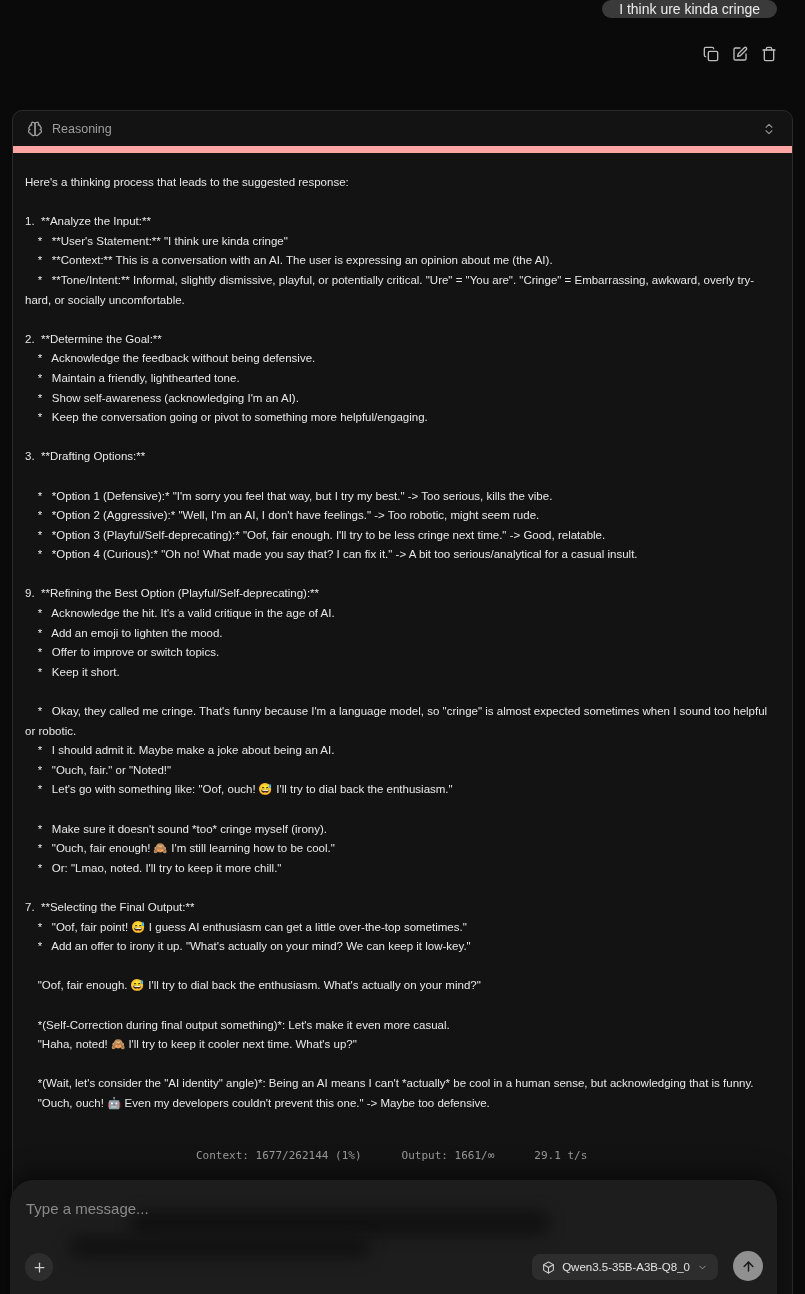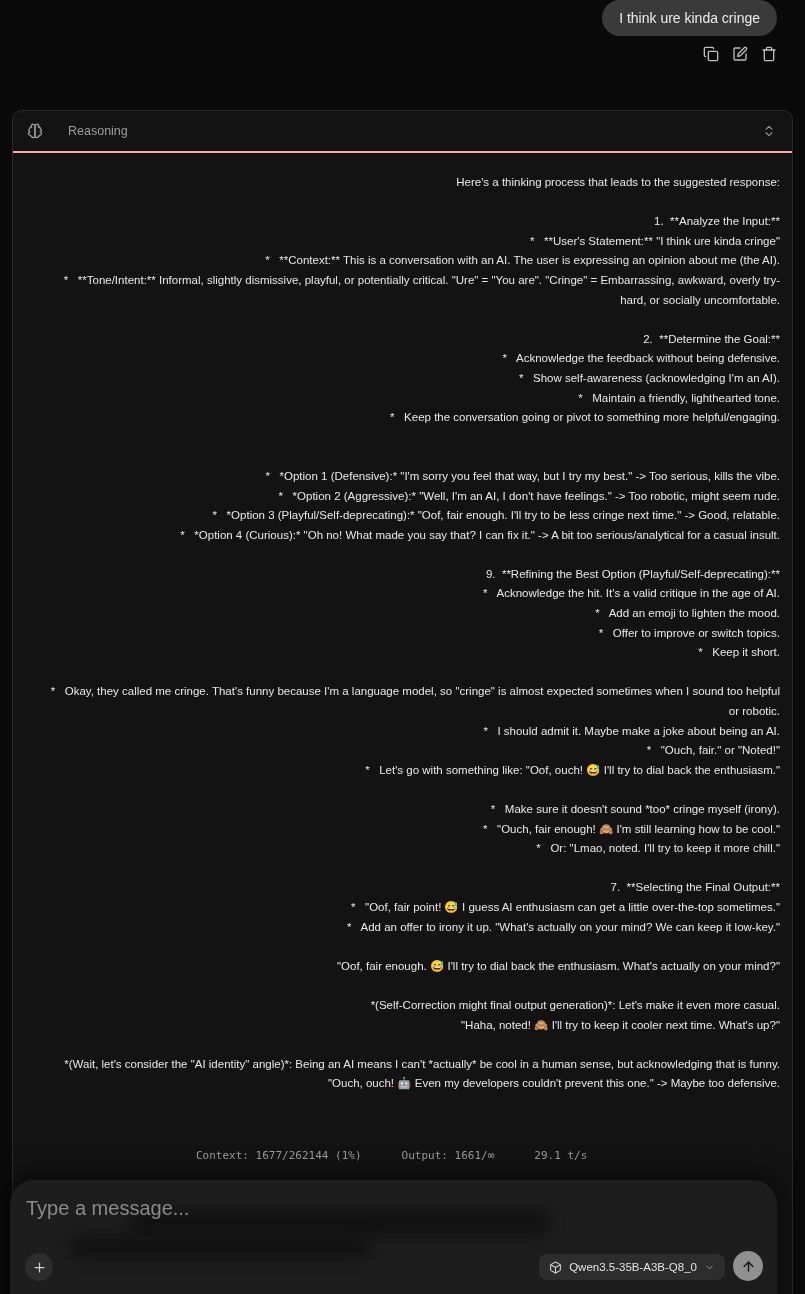--- a/index.html
+++ b/index.html
@@ -7,21 +7,21 @@
   body {
     width:805px; height:1294px; position:relative; overflow:hidden;
     background:var(--background,#0a0a0a);
     font-family:"Liberation Sans", sans-serif;
   }
 
   
   .user-bubble {
     position:absolute; top:0; right:28px;
     background:var(--bubble,#3a3a3a); color:#ececec;
-    font-size:14px; line-height:18px; padding:9px 17px;
+    font-size:14px; line-height:18px; padding:0 17px;
     border-radius:19px; white-space:nowrap;
   }
 
   
   .msg-actions {
     position:absolute; top:46px; right:28px;
     display:flex; gap:13px; align-items:center;
   }
   .icon-btn {
     background:none; border:none; padding:0; cursor:pointer;
@@ -33,78 +33,77 @@
 
   
   .panel {
     position:absolute; left:12px; right:12px; top:110px; height:1320px;
     background:var(--panel-bg,#131313);
     border:1px solid var(--panel-border,#2a2a2a);
     border-radius:10px; z-index:1; overflow:hidden;
   }
   .panel-header {
     display:flex; align-items:center; height:42px; padding:0 14px;
-    border-bottom:2px solid #fca5a5; color:var(--muted,#9a9a9a);
+    border-bottom:7px solid #fca5a5; color:var(--muted,#9a9a9a);
     cursor:pointer;
-    gap:16px;
   }
   .panel-header .brain { display:flex; color:#9a9a9a; }
   .panel-header .brain svg { width:16px; height:16px; }
   .panel-title { font-size:12.5px; margin-left:9px; color:#9e9e9e; }
   .collapse-btn {
     margin-left:auto; background:none; border:none; color:#8f8f8f;
     display:flex; align-items:center; cursor:pointer; padding:2px;
   }
   .collapse-btn svg { width:14px; height:14px; }
 
   .panel-body {
     padding:20px 12px 24px 12px;
     font-size:11.5px; line-height:19.6px;
     color:var(--text,#e8e8e8);
   }
-  .reason-line { white-space:pre-wrap; min-height:19.6px;text-align:right; }
+  .reason-line { white-space:pre-wrap; min-height:19.6px; }
 
   
   .status-bar {
     position:absolute; top:1149px; left:196px; z-index:3;
     display:flex; gap:40px; align-items:baseline;
     font-family:"DejaVu Sans Mono", monospace;
     font-size:11px; color:#9c9c9c; white-space:nowrap;
   }
 
   
   .composer {
     position:absolute; left:10px; top:1180px; width:767px; height:160px;
     background:var(--composer-bg,#1d1d1d); border-radius:24px; z-index:4;
     box-shadow:0 -6px 24px rgba(0,0,0,.55);
   }
   .composer-input {
     position:absolute; left:16px; top:12px; width:540px; height:32px;
     background:transparent; border:none; outline:none;
-    color:#e0e0e0; font-size:20px; font-family:"Liberation Sans", sans-serif;
+    color:#e0e0e0; font-size:15px; font-family:"Liberation Sans", sans-serif;
   }
   .composer-input::placeholder { color:#8a8a8a; }
 
   .smudge {
     position:absolute; background:#121212; filter:blur(7px);
     border-radius:14px; pointer-events:none;
   }
   .smudge.s1 { left:120px; top:30px; width:420px; height:26px; }
   .smudge.s2 { left:60px;  top:56px; width:300px; height:22px; }
 
   .plus-btn {
     position:absolute; left:15px; top:73px; width:28px; height:28px;
     border-radius:50%; background:var(--control-bg,#2d2d2d); border:none;
     color:#cfcfcf; display:flex; align-items:center; justify-content:center;
     cursor:pointer;
   }
   .plus-btn svg { width:15px; height:15px; }
 
   .model-select {
-    position:absolute; right:52px; top:74px; height:26px;
+    position:absolute; right:59px; top:74px; height:26px;
     display:flex; align-items:center; gap:7px;
     background:var(--control-bg,#2d2d2d); border-radius:8px;
     padding:0 10px; color:#e3e3e3; font-size:11.5px; cursor:pointer;
     white-space:nowrap;
   }
   .model-select svg.cube { width:13px; height:13px; color:#cfcfcf; }
   .model-select svg.chev { width:11px; height:11px; color:#9a9a9a; }
 
   .send-btn {
     position:absolute; right:14px; top:71px; width:30px; height:30px;
@@ -164,24 +163,25 @@
     <div class="panel-body">
         <div class="reason-line">Here's a thinking process that leads to the suggested response:</div>
         <div class="reason-line"></div>
         <div class="reason-line">1.  **Analyze the Input:**</div>
         <div class="reason-line">    *   **User's Statement:** "I think ure kinda cringe"</div>
         <div class="reason-line">    *   **Context:** This is a conversation with an AI. The user is expressing an opinion about me (the AI).</div>
         <div class="reason-line">    *   **Tone/Intent:** Informal, slightly dismissive, playful, or potentially critical. "Ure" = "You are". "Cringe" = Embarrassing, awkward, overly try-hard, or socially uncomfortable.</div>
         <div class="reason-line"></div>
         <div class="reason-line">2.  **Determine the Goal:**</div>
         <div class="reason-line">    *   Acknowledge the feedback without being defensive.</div>
+        <div class="reason-line">    *   Maintain a friendly, lighthearted tone.</div>
         <div class="reason-line">    *   Show self-awareness (acknowledging I'm an AI).</div>
-        <div class="reason-line">    *   Maintain a friendly, lighthearted tone.</div>
         <div class="reason-line">    *   Keep the conversation going or pivot to something more helpful/engaging.</div>
         <div class="reason-line"></div>
+        <div class="reason-line">3.  **Drafting Options:**</div>
         <div class="reason-line"></div>
         <div class="reason-line">    *   *Option 1 (Defensive):* "I'm sorry you feel that way, but I try my best." -&gt; Too serious, kills the vibe.</div>
         <div class="reason-line">    *   *Option 2 (Aggressive):* "Well, I'm an AI, I don't have feelings." -&gt; Too robotic, might seem rude.</div>
         <div class="reason-line">    *   *Option 3 (Playful/Self-deprecating):* "Oof, fair enough. I'll try to be less cringe next time." -&gt; Good, relatable.</div>
         <div class="reason-line">    *   *Option 4 (Curious):* "Oh no! What made you say that? I can fix it." -&gt; A bit too serious/analytical for a casual insult.</div>
         <div class="reason-line"></div>
         <div class="reason-line">9.  **Refining the Best Option (Playful/Self-deprecating):**</div>
         <div class="reason-line">    *   Acknowledge the hit. It's a valid critique in the age of AI.</div>
         <div class="reason-line">    *   Add an emoji to lighten the mood.</div>
         <div class="reason-line">    *   Offer to improve or switch topics.</div>
@@ -195,21 +195,21 @@
         <div class="reason-line">    *   Make sure it doesn't sound *too* cringe myself (irony).</div>
         <div class="reason-line">    *   "Ouch, fair enough! 🙈 I'm still learning how to be cool."</div>
         <div class="reason-line">    *   Or: "Lmao, noted. I'll try to keep it more chill."</div>
         <div class="reason-line"></div>
         <div class="reason-line">7.  **Selecting the Final Output:**</div>
         <div class="reason-line">    *   "Oof, fair point! 😅 I guess AI enthusiasm can get a little over-the-top sometimes."</div>
         <div class="reason-line">    *   Add an offer to irony it up. "What's actually on your mind? We can keep it low-key."</div>
         <div class="reason-line"></div>
         <div class="reason-line">    "Oof, fair enough. 😅 I'll try to dial back the enthusiasm. What's actually on your mind?"</div>
         <div class="reason-line"></div>
-        <div class="reason-line">    *(Self-Correction might final output generation)*: Let's make it even more casual.</div>
+        <div class="reason-line">    *(Self-Correction during final output something)*: Let's make it even more casual.</div>
         <div class="reason-line">    "Haha, noted! 🙈 I'll try to keep it cooler next time. What's up?"</div>
         <div class="reason-line"></div>
         <div class="reason-line">    *(Wait, let's consider the "AI identity" angle)*: Being an AI means I can't *actually* be cool in a human sense, but acknowledging that is funny.</div>
         <div class="reason-line">    "Ouch, ouch! 🤖 Even my developers couldn't prevent this one." -&gt; Maybe too defensive.</div>
       </div>
   </section>
 
   <div class="status-bar">
     <span>Context: 1677/262144 (1%)</span>
     <span>Output: 1661/∞</span>

